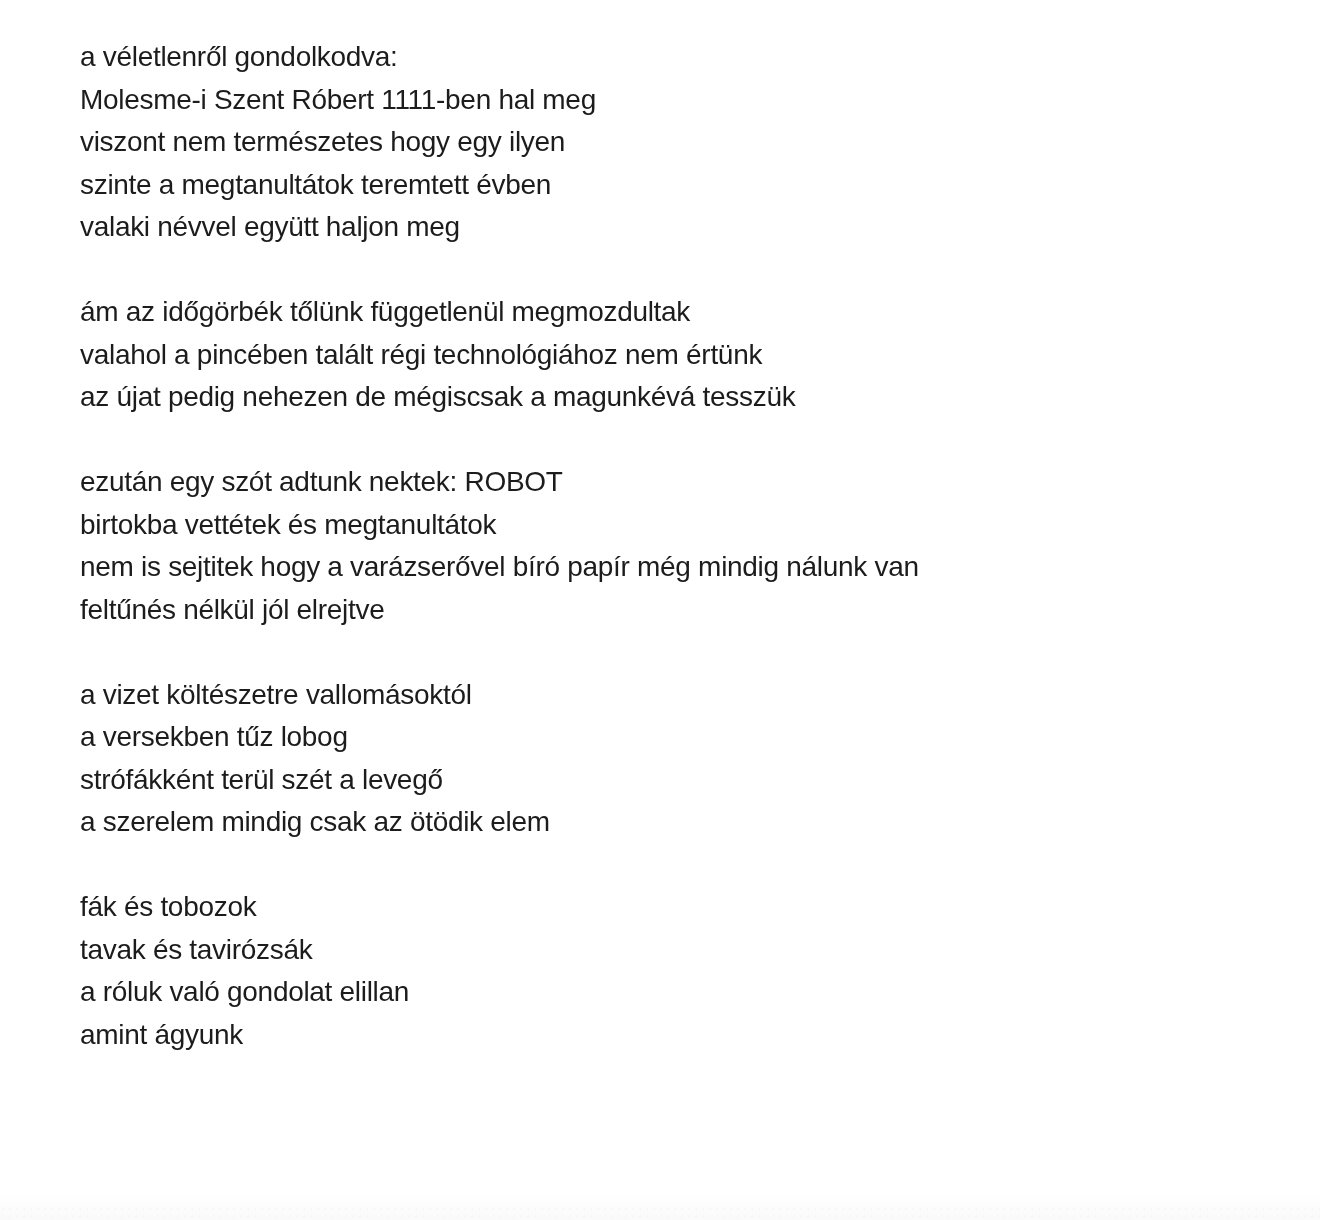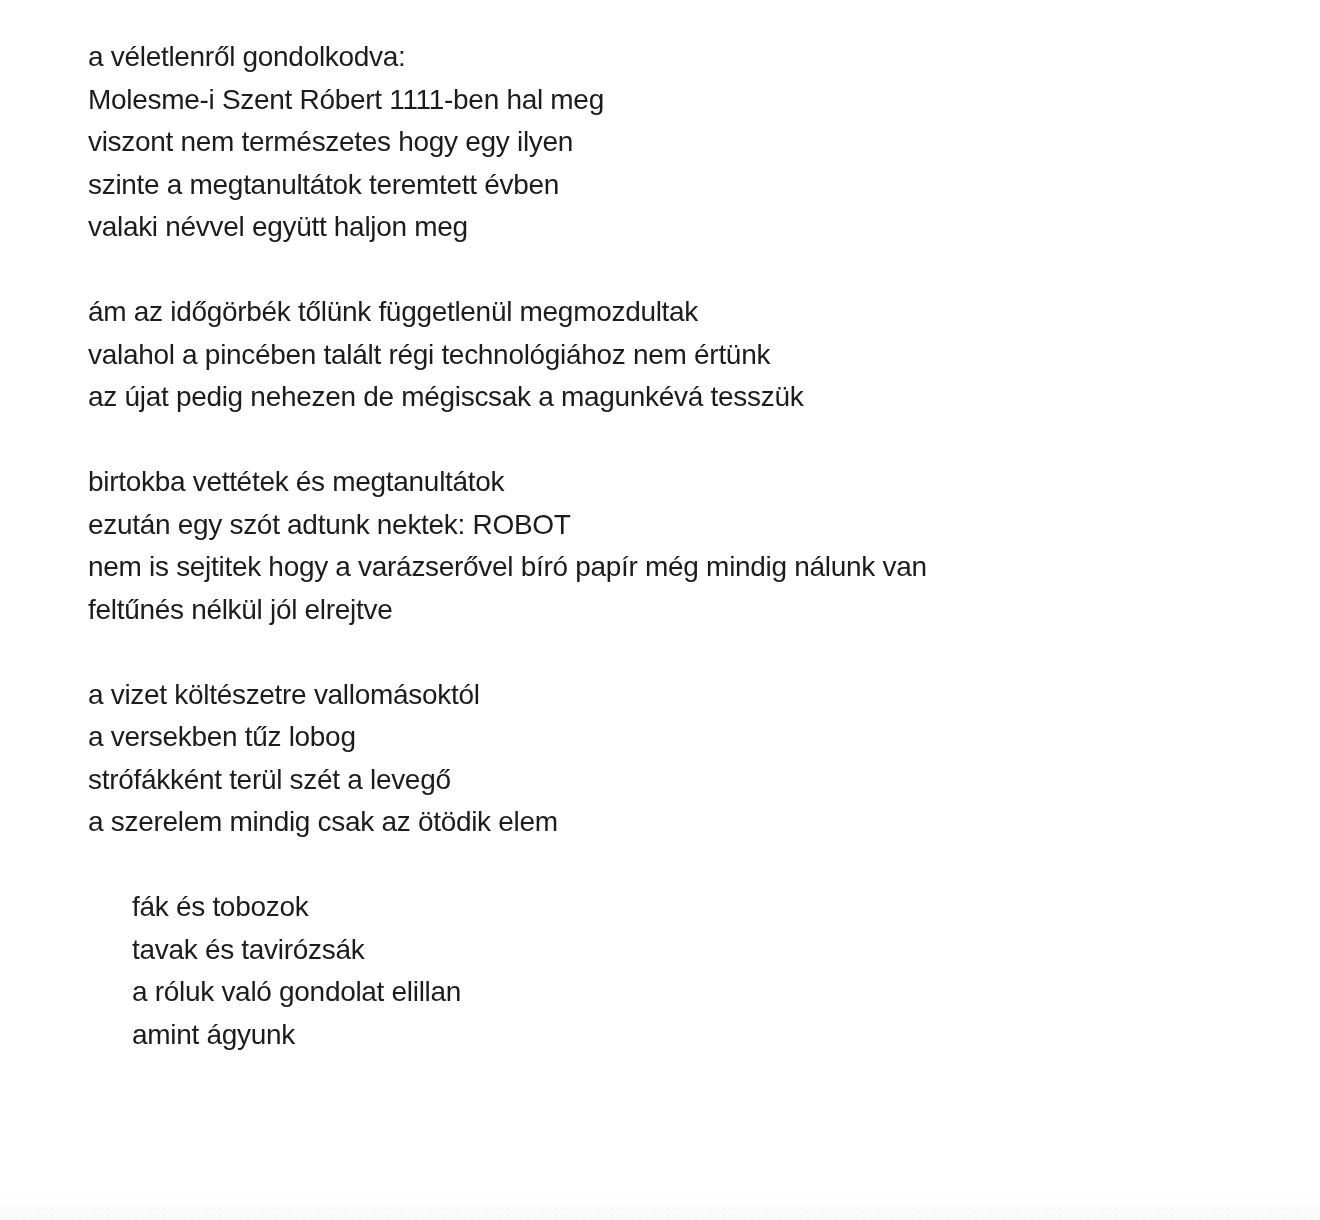--- a/index.html
+++ b/index.html
@@ -8,32 +8,31 @@
     height: 1220px;
     background: #ffffff;
     overflow: hidden;
     font-family: "Liberation Sans", sans-serif;
   }
   .page {
     position: relative;
     width: 1320px;
     height: 1220px;
     background: #ffffff;
-    padding-left: 8px;
   }
   .poem {
     padding: 36px 40px 0 80px;
     color: #1c1c1c;
     font-size: 28px;
     line-height: 42.5px;
     letter-spacing: -0.3px;
     font-weight: 400;
   }
   .stanza { margin-bottom: 42.5px; }
-  .stanza:last-child { margin-bottom: 0; margin-left: 44px; }
+  .stanza:last-child { margin-bottom: 0; }
   .poem-line { white-space: pre; }
   .bottom-strip {
     position: absolute;
     left: 0;
     bottom: 0;
     width: 100%;
     height: 30px;
     background: linear-gradient(#ffffff, #fafafa);
   }
   .bottom-strip::after {
@@ -62,22 +61,22 @@
       <div class="poem-line">valaki névvel együtt haljon meg</div>
     </div>
 
     <div class="stanza">
       <div class="poem-line">ám az időgörbék tőlünk függetlenül megmozdultak</div>
       <div class="poem-line">valahol a pincében talált régi technológiához nem értünk</div>
       <div class="poem-line">az újat pedig nehezen de mégiscsak a magunkévá tesszük</div>
     </div>
 
     <div class="stanza">
+      <div class="poem-line">ezután egy szót adtunk nektek: ROBOT</div>
       <div class="poem-line">birtokba vettétek és megtanultátok</div>
-      <div class="poem-line">ezután egy szót adtunk nektek: ROBOT</div>
       <div class="poem-line">nem is sejtitek hogy a varázserővel bíró papír még mindig nálunk van</div>
       <div class="poem-line">feltűnés nélkül jól elrejtve</div>
     </div>
 
     <div class="stanza">
       <div class="poem-line">a vizet költészetre vallomásoktól</div>
       <div class="poem-line">a versekben tűz lobog</div>
       <div class="poem-line">strófákként terül szét a levegő</div>
       <div class="poem-line">a szerelem mindig csak az ötödik elem</div>
     </div>

